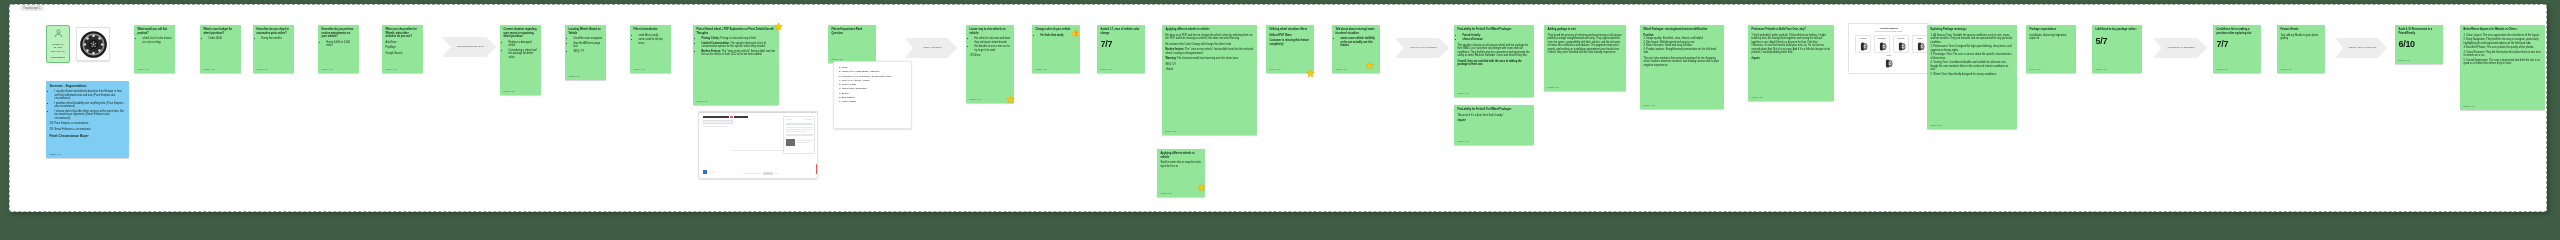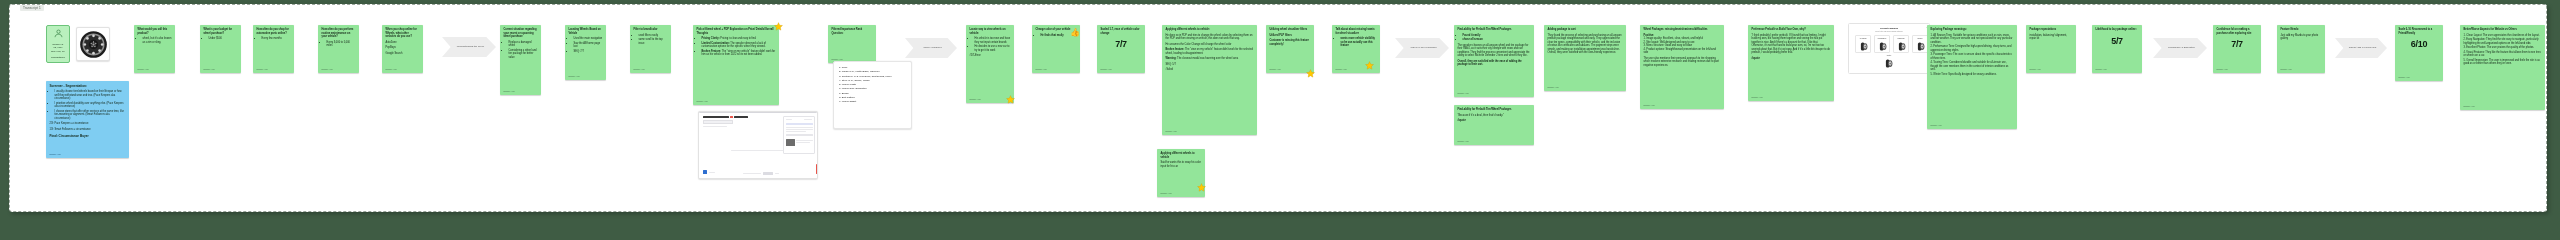--- a/index.html
+++ b/index.html
@@ -40,21 +40,21 @@
   .note p { margin: 0 0 2px 0; }
   .note ul { margin: 0 0 2px 5px; padding: 0; }
   .note li { margin-bottom: 1px; }
   .note .author {
     position: absolute; left: 3.5px; bottom: 2px;
     font-size: 2.1px; color: #4c7a54; font-weight: normal;
   }
   .note.blue .author { color: #2c6183; }
   .note .big {
     font-size: 9px; font-weight: bold; letter-spacing: -.3px;
-    display: block; margin-top: 3px; color: #0d1f11; text-align: center;
+    display: block; margin-top: 3px; color: #0d1f11;
   }
   .note .sub { display:block; font-weight:bold; margin-top:2px; }
   .note .plain { display:block; margin-top:2px; }
 
   
   .chev {
     position: absolute;
     background: #ededed;
     color: #555;
     font-size: 2.5px;
@@ -503,21 +503,21 @@
   <div class="note" style="left:2267px;top:20px;width:48px;height:48px;">
     <span class="t">Feature Needs:</span>
     <p style="margin-top:2px;">Just add my Mazda to your photo gallery</p>
     <span class="author">Bradley Hall</span>
   </div>
 
   <div class="chev" style="left:2325px;top:33px;width:52px;height:20px;">
     <span>COMPARE &amp; Follow ups</span>
   </div>
 
-  <div class="note" style="left:2385px;top:20px;width:48px;height:56px;">
+  <div class="note" style="left:2385px;top:20px;width:48px;height:39px;">
     <span class="t">Scale 0-10 Recommend to a Friend/Family</span>
     <span class="big">6/10</span>
     <span class="author">Bradley Hall</span>
   </div>
 
   <div class="note" style="left:2450px;top:20px;width:85px;height:85px;">
     <span class="t">Better/Worse Aspects for Website vs Others</span>
     <div style="margin-bottom:1px;">1. Clean Layout: The user appreciates the cleanliness of the layout.</div>
     <div style="margin-bottom:1px;">2. Easy Navigation: They find the site easy to navigate, particularly highlighting the well-organized options on the left-hand side.</div>
     <div style="margin-bottom:1px;">3. Excellent Photos: The user praises the quality of the photos.</div>

